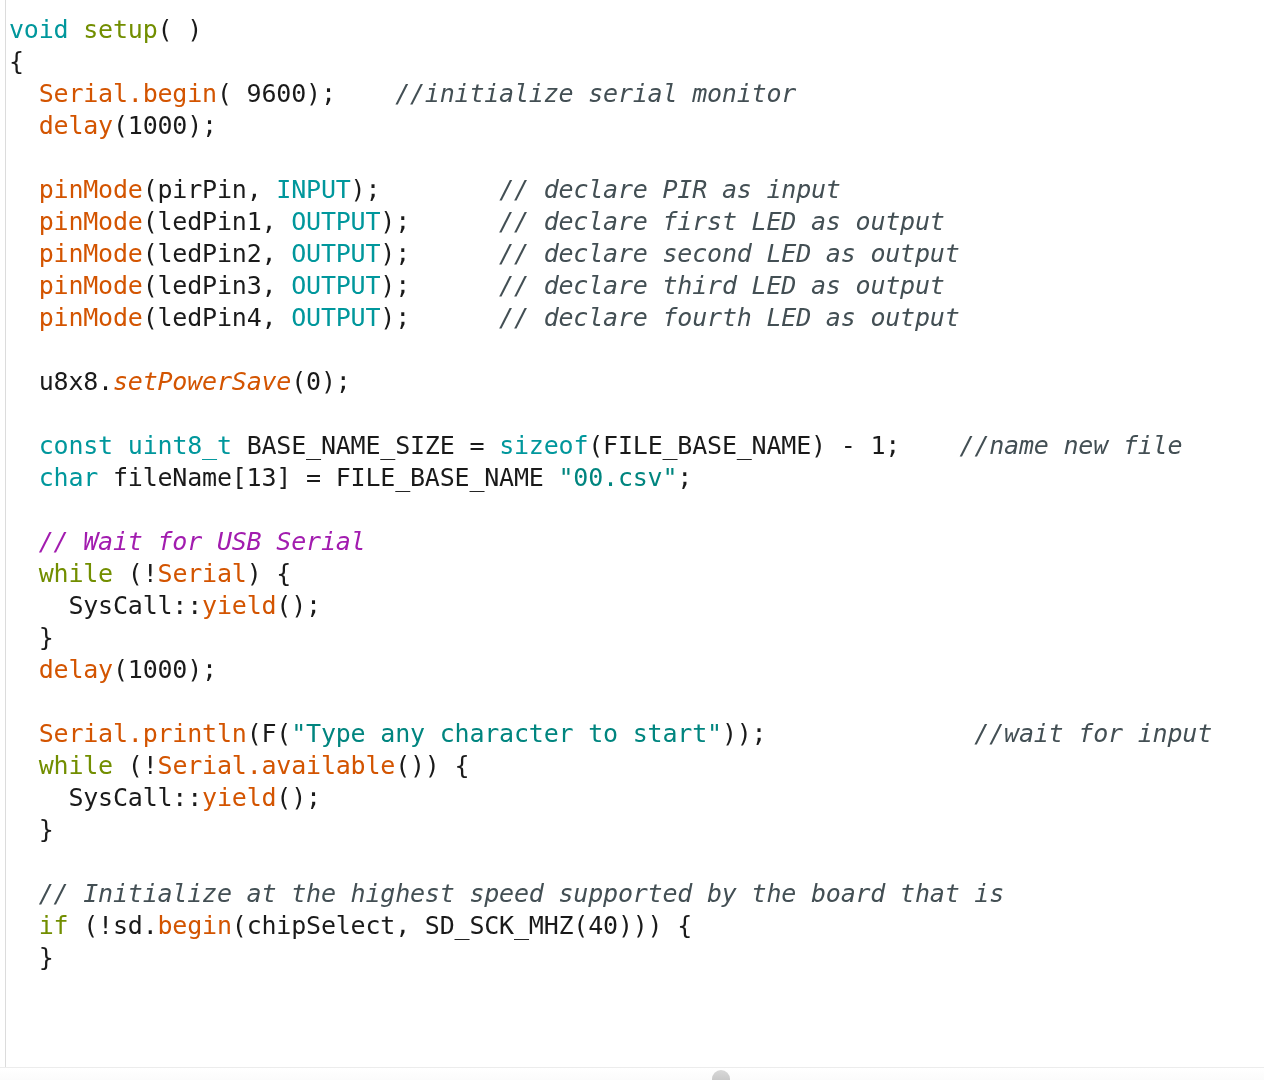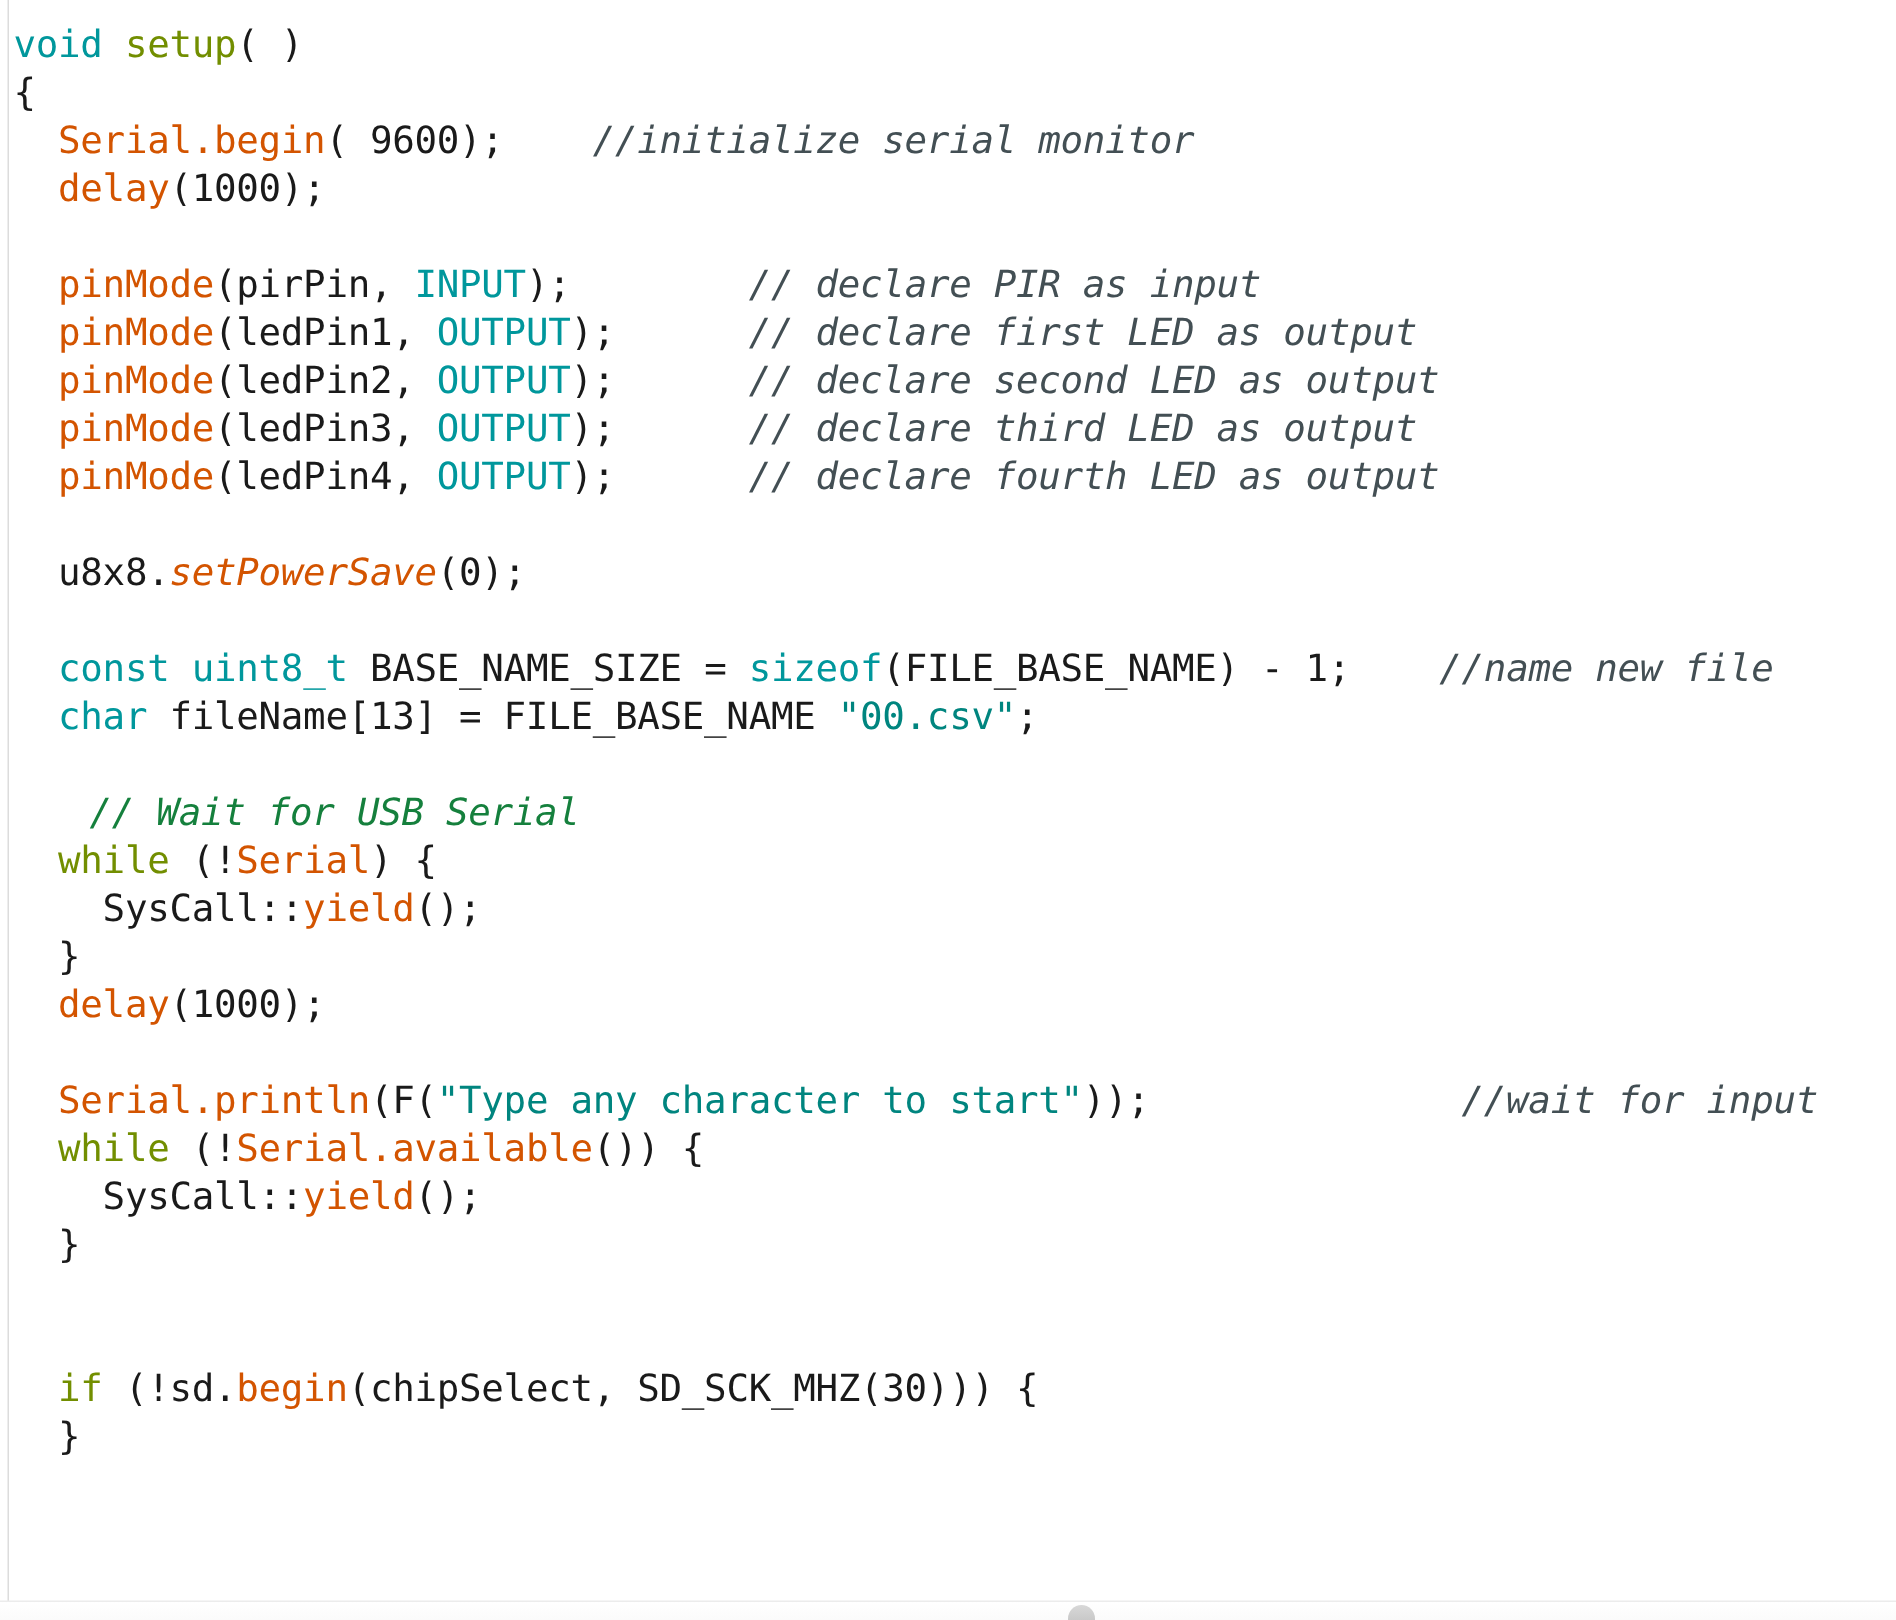--- a/index.html
+++ b/index.html
@@ -100,33 +100,33 @@
       <div class="code-line"><span class="tok-plain" style="color: rgb(26, 26, 26);">  </span><span class="tok-func" style="color: rgb(211, 84, 0);">pinMode</span><span class="tok-plain" style="color: rgb(26, 26, 26);">(ledPin1, </span><span class="tok-const" style="color: rgb(0, 151, 156);">OUTPUT</span><span class="tok-plain" style="color: rgb(26, 26, 26);">);      </span><span class="tok-comment" style="color: rgb(67, 79, 84);">// declare first LED as output</span></div>
       <div class="code-line"><span class="tok-plain" style="color: rgb(26, 26, 26);">  </span><span class="tok-func" style="color: rgb(211, 84, 0);">pinMode</span><span class="tok-plain" style="color: rgb(26, 26, 26);">(ledPin2, </span><span class="tok-const" style="color: rgb(0, 151, 156);">OUTPUT</span><span class="tok-plain" style="color: rgb(26, 26, 26);">);      </span><span class="tok-comment" style="color: rgb(67, 79, 84);">// declare second LED as output</span></div>
       <div class="code-line"><span class="tok-plain" style="color: rgb(26, 26, 26);">  </span><span class="tok-func" style="color: rgb(211, 84, 0);">pinMode</span><span class="tok-plain" style="color: rgb(26, 26, 26);">(ledPin3, </span><span class="tok-const" style="color: rgb(0, 151, 156);">OUTPUT</span><span class="tok-plain" style="color: rgb(26, 26, 26);">);      </span><span class="tok-comment" style="color: rgb(67, 79, 84);">// declare third LED as output</span></div>
       <div class="code-line"><span class="tok-plain" style="color: rgb(26, 26, 26);">  </span><span class="tok-func" style="color: rgb(211, 84, 0);">pinMode</span><span class="tok-plain" style="color: rgb(26, 26, 26);">(ledPin4, </span><span class="tok-const" style="color: rgb(0, 151, 156);">OUTPUT</span><span class="tok-plain" style="color: rgb(26, 26, 26);">);      </span><span class="tok-comment" style="color: rgb(67, 79, 84);">// declare fourth LED as output</span></div>
       <div class="code-line blank">&nbsp;</div>
       <div class="code-line"><span class="tok-plain" style="color: rgb(26, 26, 26);">  u8x8.</span><span class="tok-func" style="color: rgb(211, 84, 0); font-style: italic;">setPowerSave</span><span class="tok-plain" style="color: rgb(26, 26, 26);">(0);</span></div>
       <div class="code-line blank">&nbsp;</div>
       <div class="code-line"><span class="tok-plain" style="color: rgb(26, 26, 26);">  </span><span class="tok-type" style="color: rgb(0, 151, 156);">const</span><span class="tok-plain" style="color: rgb(26, 26, 26);"> </span><span class="tok-type" style="color: rgb(0, 151, 156);">uint8_t</span><span class="tok-plain" style="color: rgb(26, 26, 26);"> BASE_NAME_SIZE = </span><span class="tok-type" style="color: rgb(0, 151, 156);">sizeof</span><span class="tok-plain" style="color: rgb(26, 26, 26);">(FILE_BASE_NAME) - 1;    </span><span class="tok-comment" style="color: rgb(67, 79, 84);">//name new file</span></div>
       <div class="code-line"><span class="tok-plain" style="color: rgb(26, 26, 26);">  </span><span class="tok-type" style="color: rgb(0, 151, 156);">char</span><span class="tok-plain" style="color: rgb(26, 26, 26);"> fileName[13] = FILE_BASE_NAME </span><span class="tok-string" style="color: rgb(0, 133, 127);">"00.csv"</span><span class="tok-plain" style="color: rgb(26, 26, 26);">;</span></div>
       <div class="code-line blank">&nbsp;</div>
-      <div class="code-line"><span class="tok-plain" style="color: rgb(26, 26, 26);">  </span><span class="tok-comment" style="color: #15803d; margin-left: 21px;">// Wait for USB Serial</span></div>
+      <div class="code-line"><span class="tok-plain" style="color: rgb(26, 26, 26);">  </span><span class="tok-comment" style="color: #a21caf;">// Wait for USB Serial</span></div>
       <div class="code-line"><span class="tok-plain" style="color: rgb(26, 26, 26);">  </span><span class="tok-keyword" style="color: rgb(114, 142, 0);">while</span><span class="tok-plain" style="color: rgb(26, 26, 26);"> (!</span><span class="tok-func" style="color: rgb(211, 84, 0);">Serial</span><span class="tok-plain" style="color: rgb(26, 26, 26);">) {</span></div>
       <div class="code-line"><span class="tok-plain" style="color: rgb(26, 26, 26);">    SysCall::</span><span class="tok-func" style="color: rgb(211, 84, 0);">yield</span><span class="tok-plain" style="color: rgb(26, 26, 26);">();</span></div>
       <div class="code-line"><span class="tok-plain" style="color: rgb(26, 26, 26);">  }</span></div>
       <div class="code-line"><span class="tok-plain" style="color: rgb(26, 26, 26);">  </span><span class="tok-func" style="color: rgb(211, 84, 0);">delay</span><span class="tok-plain" style="color: rgb(26, 26, 26);">(1000);</span></div>
       <div class="code-line blank">&nbsp;</div>
       <div class="code-line"><span class="tok-plain" style="color: rgb(26, 26, 26);">  </span><span class="tok-func" style="color: rgb(211, 84, 0);">Serial.println</span><span class="tok-plain" style="color: rgb(26, 26, 26);">(F(</span><span class="tok-string" style="color: rgb(0, 133, 127);">"Type any character to start"</span><span class="tok-plain" style="color: rgb(26, 26, 26);">));              </span><span class="tok-comment" style="color: rgb(67, 79, 84);">//wait for input</span></div>
       <div class="code-line"><span class="tok-plain" style="color: rgb(26, 26, 26);">  </span><span class="tok-keyword" style="color: rgb(114, 142, 0);">while</span><span class="tok-plain" style="color: rgb(26, 26, 26);"> (!</span><span class="tok-func" style="color: rgb(211, 84, 0);">Serial.available</span><span class="tok-plain" style="color: rgb(26, 26, 26);">()) {</span></div>
       <div class="code-line"><span class="tok-plain" style="color: rgb(26, 26, 26);">    SysCall::</span><span class="tok-func" style="color: rgb(211, 84, 0);">yield</span><span class="tok-plain" style="color: rgb(26, 26, 26);">();</span></div>
       <div class="code-line"><span class="tok-plain" style="color: rgb(26, 26, 26);">  }</span></div>
       <div class="code-line blank">&nbsp;</div>
-      <div class="code-line"><span class="tok-plain" style="color: rgb(26, 26, 26);">  </span></div>
-      <div class="code-line"><span class="tok-plain" style="color: rgb(26, 26, 26);">  </span><span class="tok-keyword" style="color: rgb(114, 142, 0);">if</span><span class="tok-plain" style="color: rgb(26, 26, 26);"> (!sd.</span><span class="tok-func" style="color: rgb(211, 84, 0);">begin</span><span class="tok-plain" style="color: rgb(26, 26, 26);">(chipSelect, SD_SCK_MHZ(30))) {</span></div>
+      <div class="code-line"><span class="tok-plain" style="color: rgb(26, 26, 26);">  </span><span class="tok-comment" style="color: rgb(67, 79, 84);">// Initialize at the highest speed supported by the board that is</span></div>
+      <div class="code-line"><span class="tok-plain" style="color: rgb(26, 26, 26);">  </span><span class="tok-keyword" style="color: rgb(114, 142, 0);">if</span><span class="tok-plain" style="color: rgb(26, 26, 26);"> (!sd.</span><span class="tok-func" style="color: rgb(211, 84, 0);">begin</span><span class="tok-plain" style="color: rgb(26, 26, 26);">(chipSelect, SD_SCK_MHZ(40))) {</span></div>
       <div class="code-line"><span class="tok-plain" style="color: rgb(26, 26, 26);">  }</span></div>
     </div>
 
   <div id="bottom-edge">
     <div id="scroll-nub"></div>
   </div>
 
 </div>
 
 </body></html>

